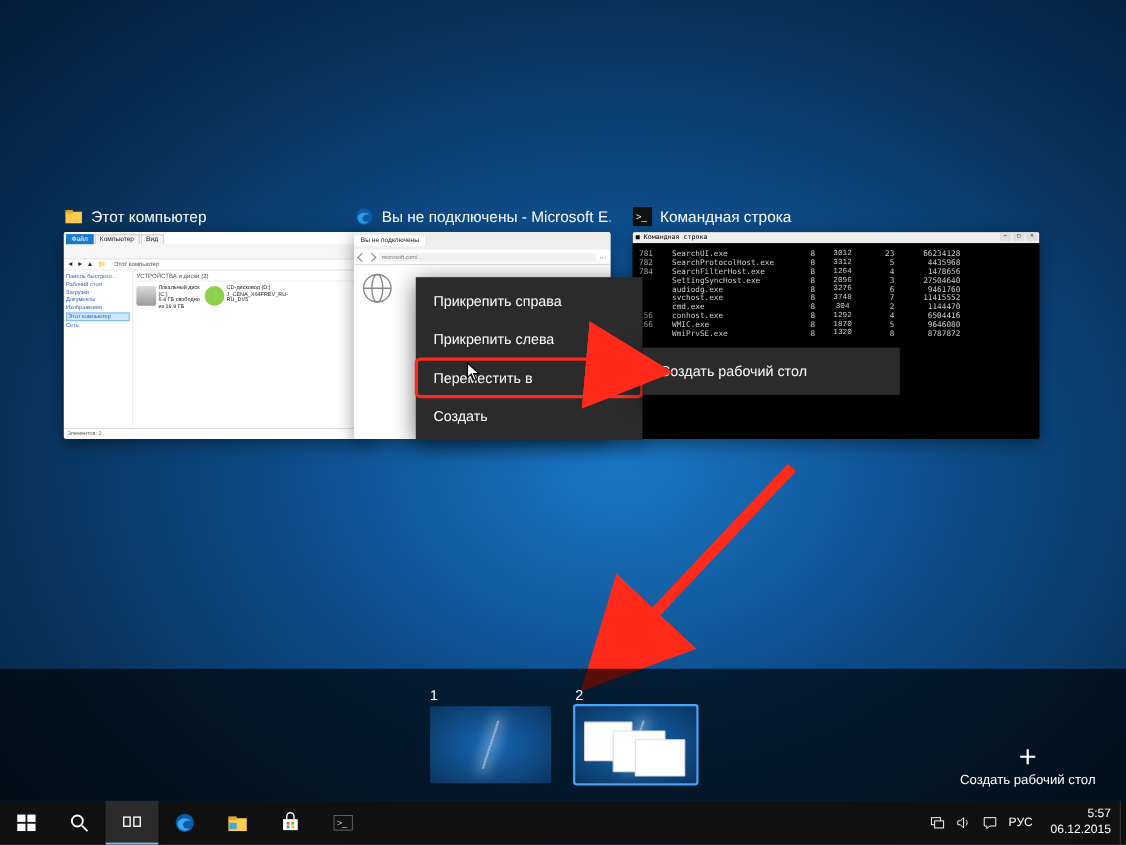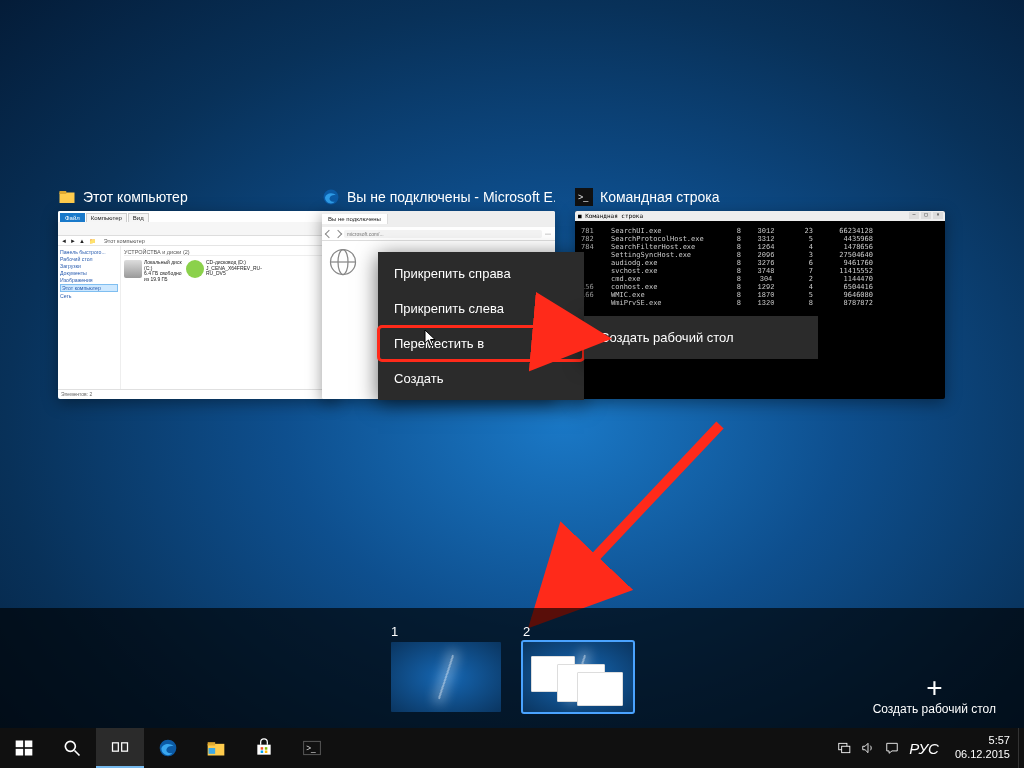--- a/index.html
+++ b/index.html
@@ -71,21 +71,21 @@
   .desk-thumb .mini-win{position:absolute;background:#fff;border:1px solid #ddd;border-radius:1px;}
   .desk-thumb .light{position:absolute;left:50%;top:50%;width:2px;height:46px;background:rgba(255,255,255,.5);transform:translate(-50%,-50%) rotate(18deg);box-shadow:0 0 12px 4px rgba(255,255,255,.35);}
   .new-desk{position:absolute;right:28px;bottom:52px;color:#fff;text-align:center;font-size:12px;}
   .new-desk .plus{font-size:28px;font-weight:200;line-height:1;}
   
   .taskbar{position:absolute;left:0;right:0;bottom:0;height:40px;background:#101010;display:flex;align-items:center;color:#fff;}
   .tb-btn{width:48px;height:40px;display:flex;align-items:center;justify-content:center;}
   .tb-btn.active{background:#2b2b2b;border-bottom:2px solid #76b9ed;}
   .tb-icon{width:20px;height:20px;}
   .tb-spacer{flex:1;}
-  .systray{display:flex;align-items:center;gap:10px;padding:0 8px;font-size:15px;font-style:italic;}
+  .systray{display:flex;align-items:center;gap:10px;padding:0 8px;font-size:11px;}
   .clock{text-align:right;padding:0 8px;font-size:11px;line-height:1.25;}
 </style>
 </head>
 <body>
 
 <div class="taskview">
 
   <div class="win">
     <div class="win-title">
       <svg class="app-icon" viewBox="0 0 24 24">

